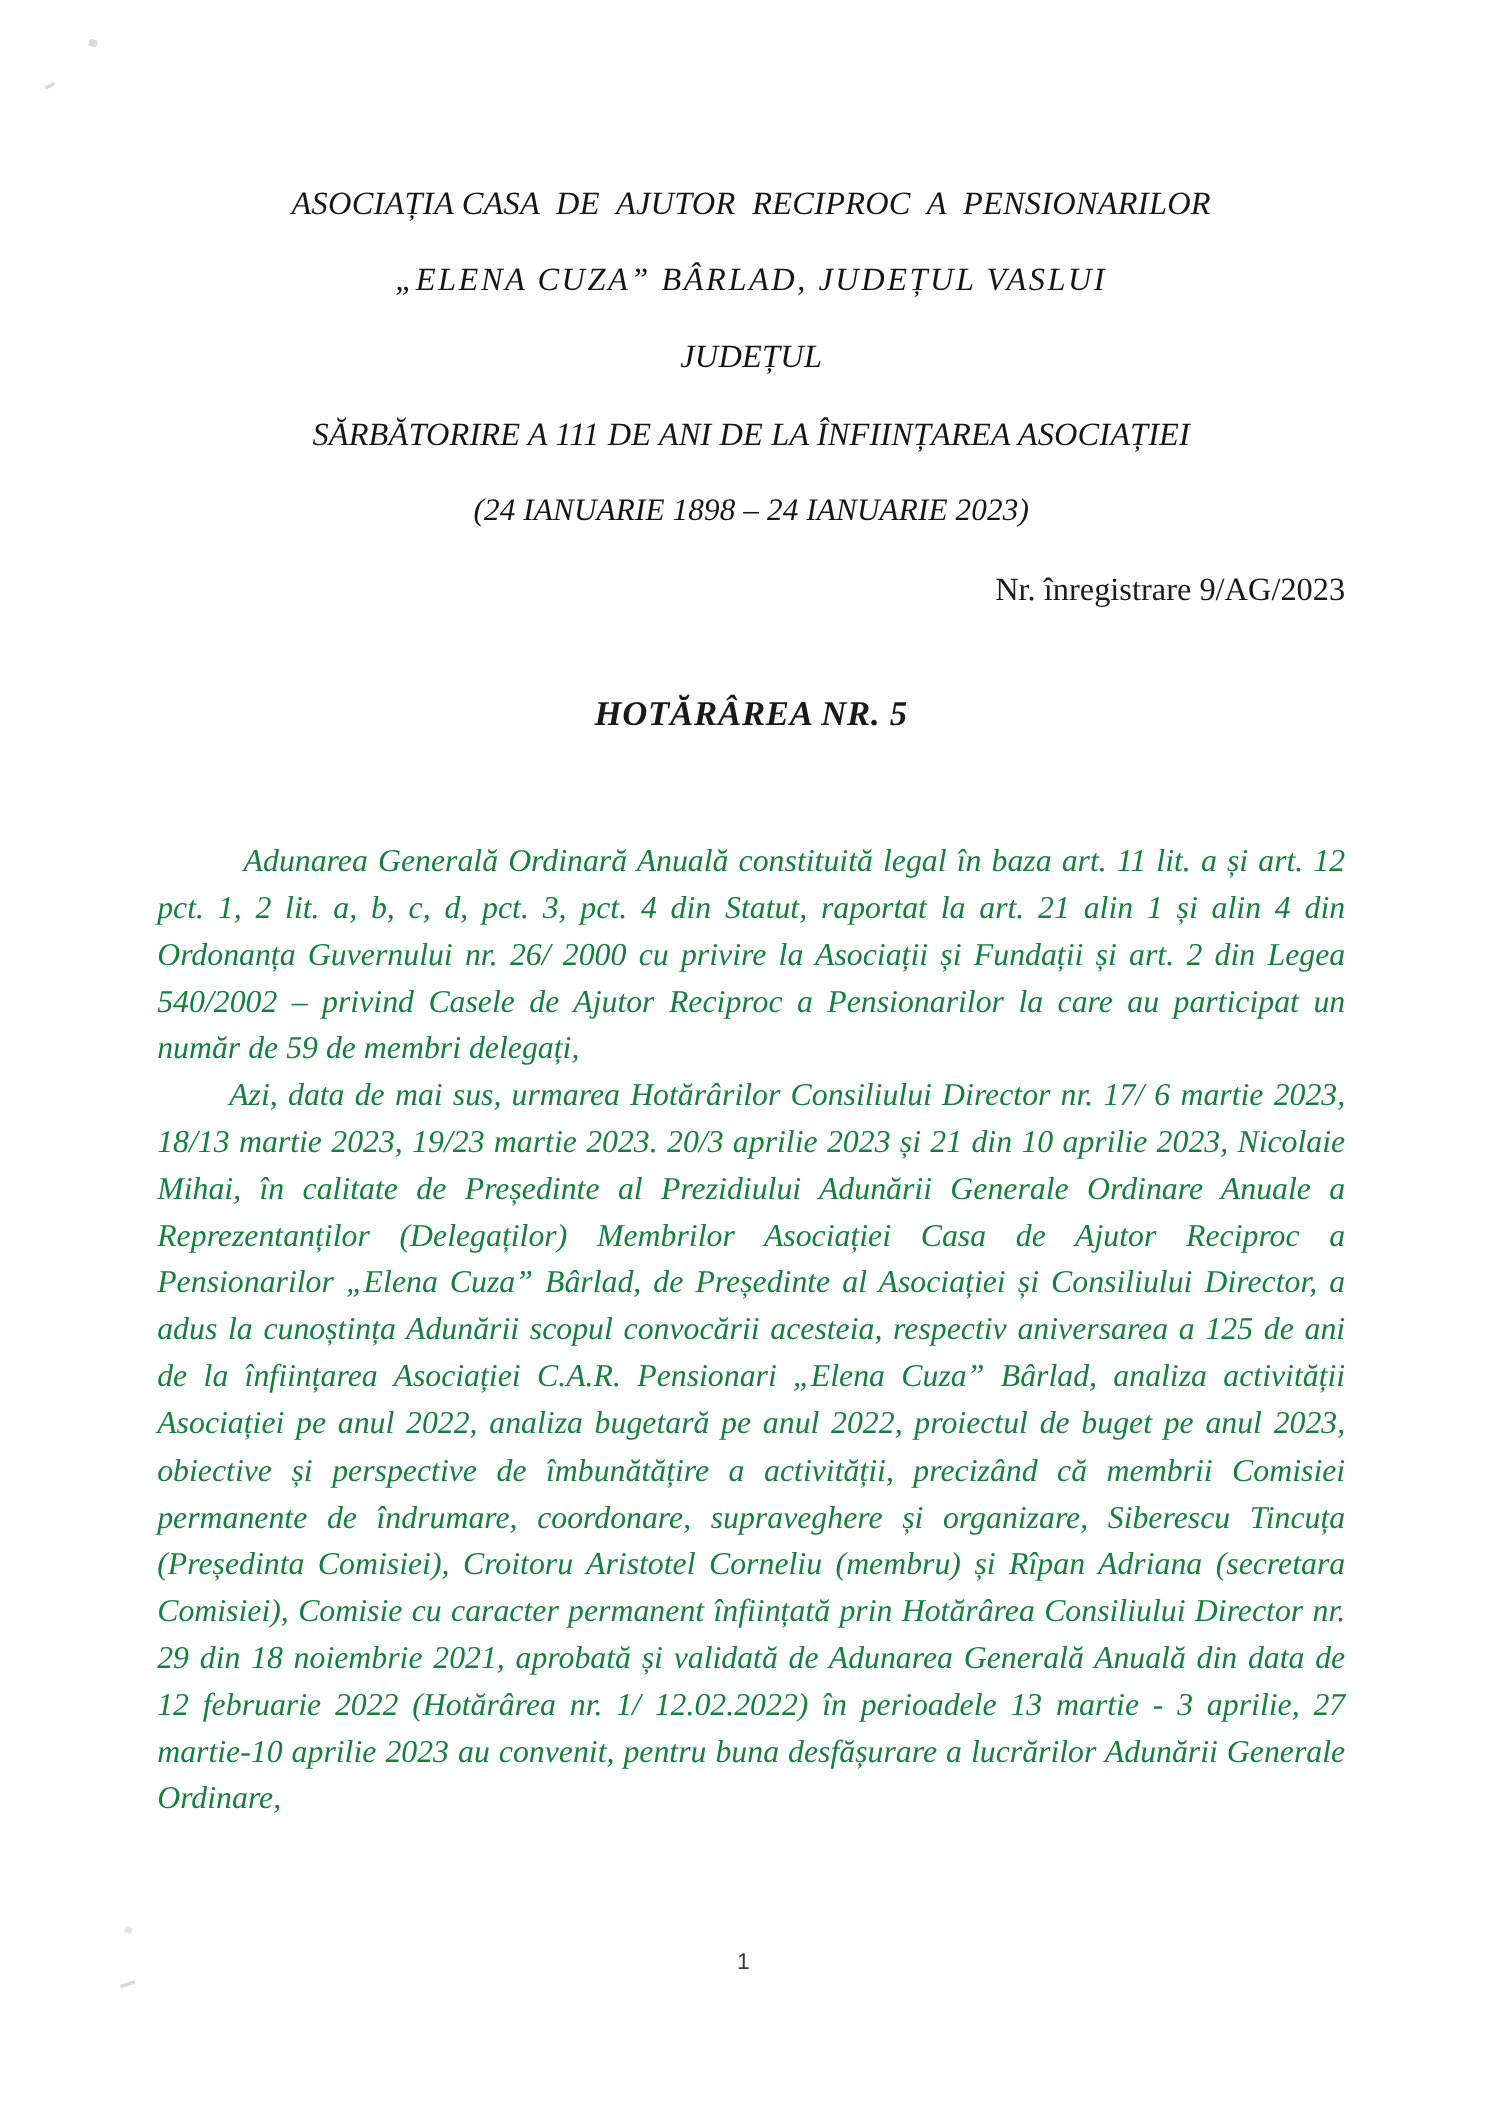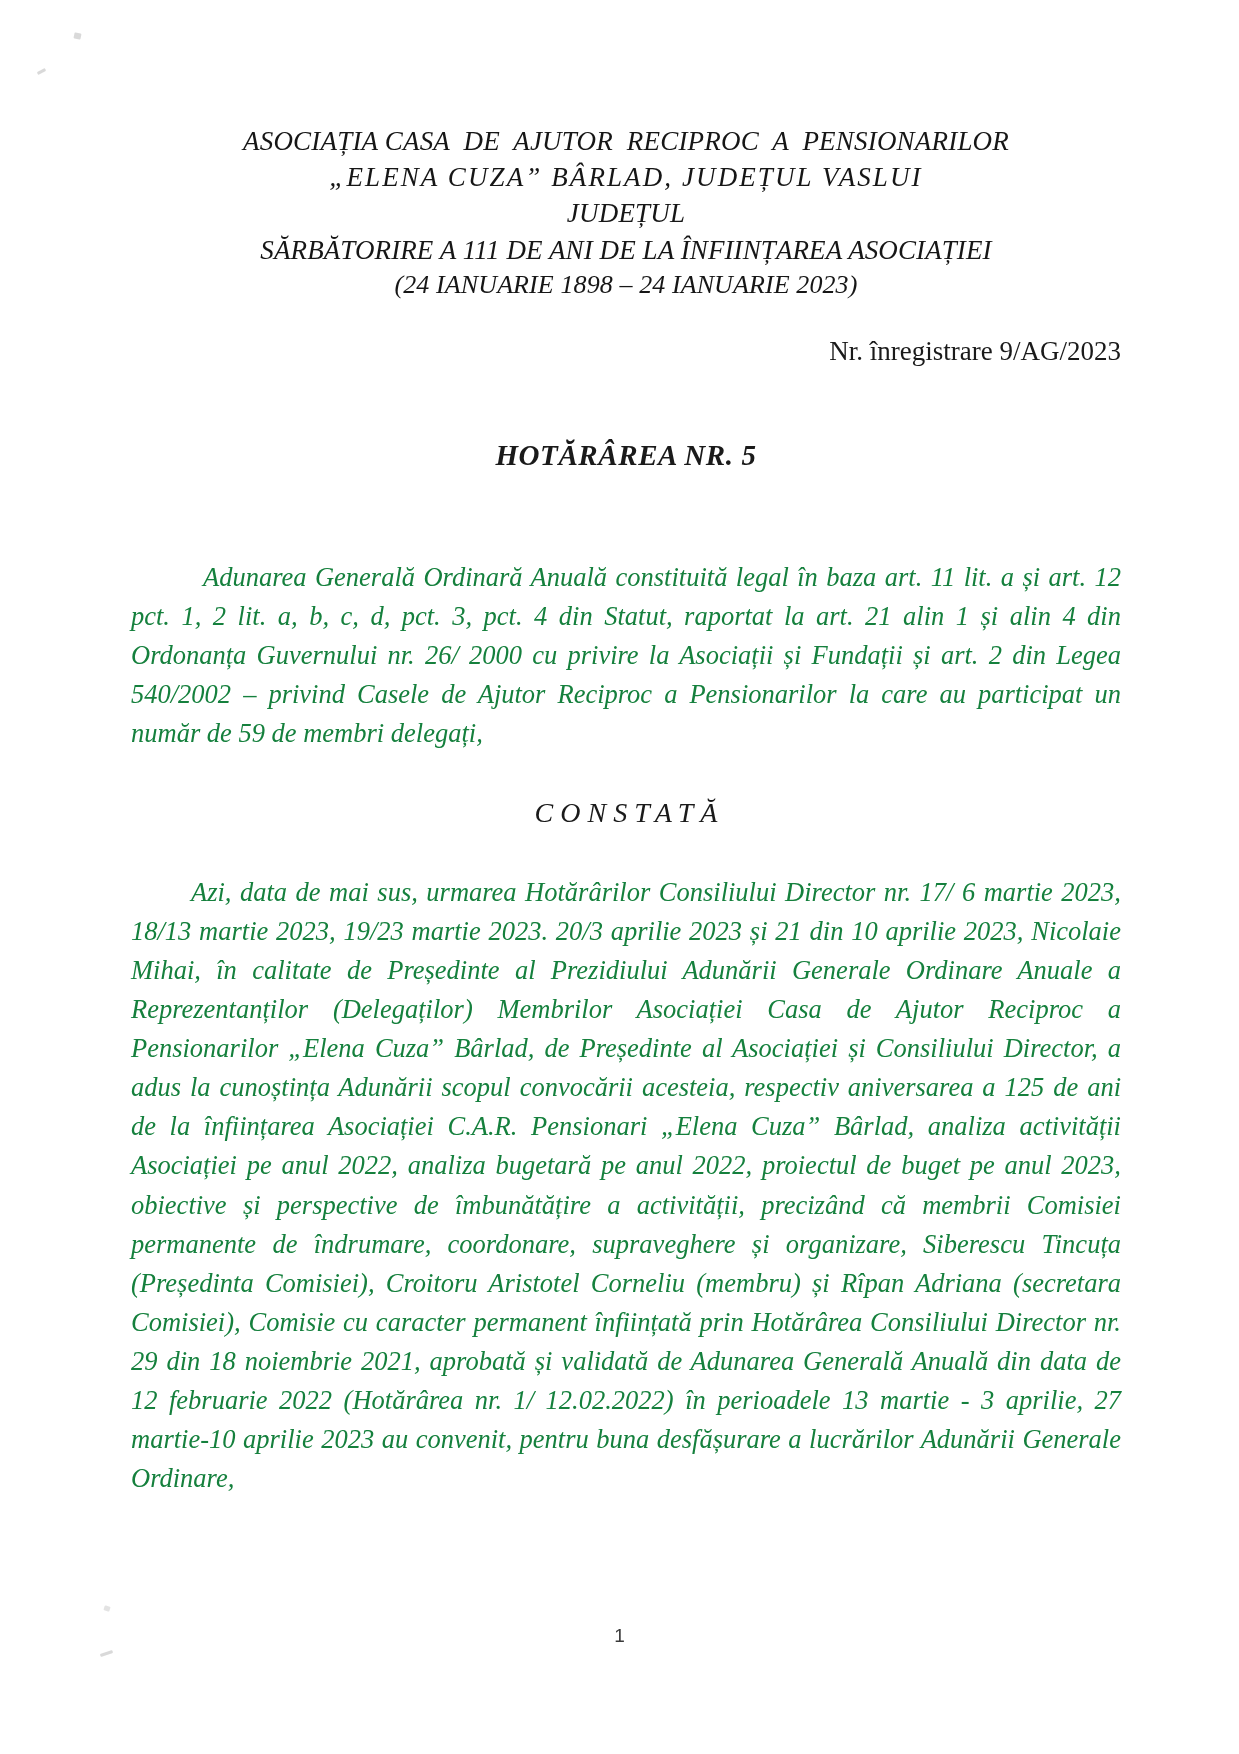--- a/index.html
+++ b/index.html
@@ -41,21 +41,21 @@
   .speckle.s4 { left: 104px; top: 1606px; width: 6px;  height: 5px; transform: rotate(20deg); opacity: .4; }
 
   
   .masthead {
     padding-top: 123px;
     text-align: center;
     font-style: italic;
     line-height: 1.34;
     color: #161616;
   }
-  .mast-line { font-size: 27px; white-space: pre; }
+  .mast-line { font-size: 27px; white-space: pre; margin-top: 28px; }
   .mast-line.l1 { letter-spacing: .2px; }
   .mast-line.l2 { letter-spacing: 2.1px; }
   .mast-line.l3 { letter-spacing: .2px; }
   .mast-line.l4 { letter-spacing: .2px; }
   .mast-line.l5 { letter-spacing: .1px; }
   .mast-line.l6 { font-size: 26px; letter-spacing: .1px; }
 
   
   .reg-line {
     margin-top: 33px;
@@ -143,21 +143,20 @@
       <div class="mast-line l6">(24 IANUARIE 1898 – 24 IANUARIE 2023)</div>
     </div>
 
     <div class="reg-line">Nr. înregistrare 9/AG/2023</div>
 
     <div class="decision-title">HOTĂRÂREA NR. 5</div>
 
 
     <div class="para first">Adunarea Generală Ordinară Anuală constituită legal în baza art. 11 lit. a și  art. 12 pct. 1, 2 lit. a, b, c, d, pct. 3, pct. 4 din Statut, raportat la art. 21 alin 1 și alin 4 din Ordonanța  Guvernului  nr. 26/ 2000 cu privire la Asociații și Fundații și art. 2 din Legea 540/2002 – privind Casele de Ajutor Reciproc a Pensionarilor la care au participat un număr de 59 de membri delegați,</div>
 
-    <div class="constata">CONSTATĂ</div>
 
     <div class="para second">Azi, data de mai sus, urmarea Hotărârilor Consiliului Director nr. 17/ 6 martie 2023, 18/13 martie 2023, 19/23 martie 2023. 20/3 aprilie 2023 și 21 din 10 aprilie 2023,  Nicolaie Mihai, în calitate de Președinte al Prezidiului Adunării Generale  Ordinare  Anuale  a  Reprezentanților  (Delegaților)  Membrilor Asociației Casa de Ajutor Reciproc a Pensionarilor „Elena Cuza” Bârlad, de Președinte al Asociației și Consiliului Director, a adus la cunoștința Adunării scopul convocării acesteia, respectiv aniversarea a 125 de ani de la înființarea Asociației C.A.R. Pensionari „Elena Cuza” Bârlad, analiza activității Asociației pe anul 2022, analiza bugetară pe anul 2022, proiectul de buget pe anul 2023, obiective și perspective de îmbunătățire a activității, precizând că membrii Comisiei permanente de îndrumare, coordonare, supraveghere și organizare, Siberescu Tincuța (Președinta Comisiei), Croitoru Aristotel Corneliu (membru) și Rîpan Adriana (secretara Comisiei), Comisie cu caracter permanent înființată prin Hotărârea Consiliului Director nr. 29 din 18 noiembrie 2021, aprobată  și validată de Adunarea Generală Anuală din data de 12 februarie 2022 (Hotărârea nr. 1/ 12.02.2022) în perioadele 13 martie - 3 aprilie, 27 martie-10 aprilie 2023 au convenit, pentru buna desfășurare a lucrărilor Adunării Generale Ordinare,</div>
 
   </div>
 
   <div class="page-number">1</div>
 
 </div>
 
 </body></html>

